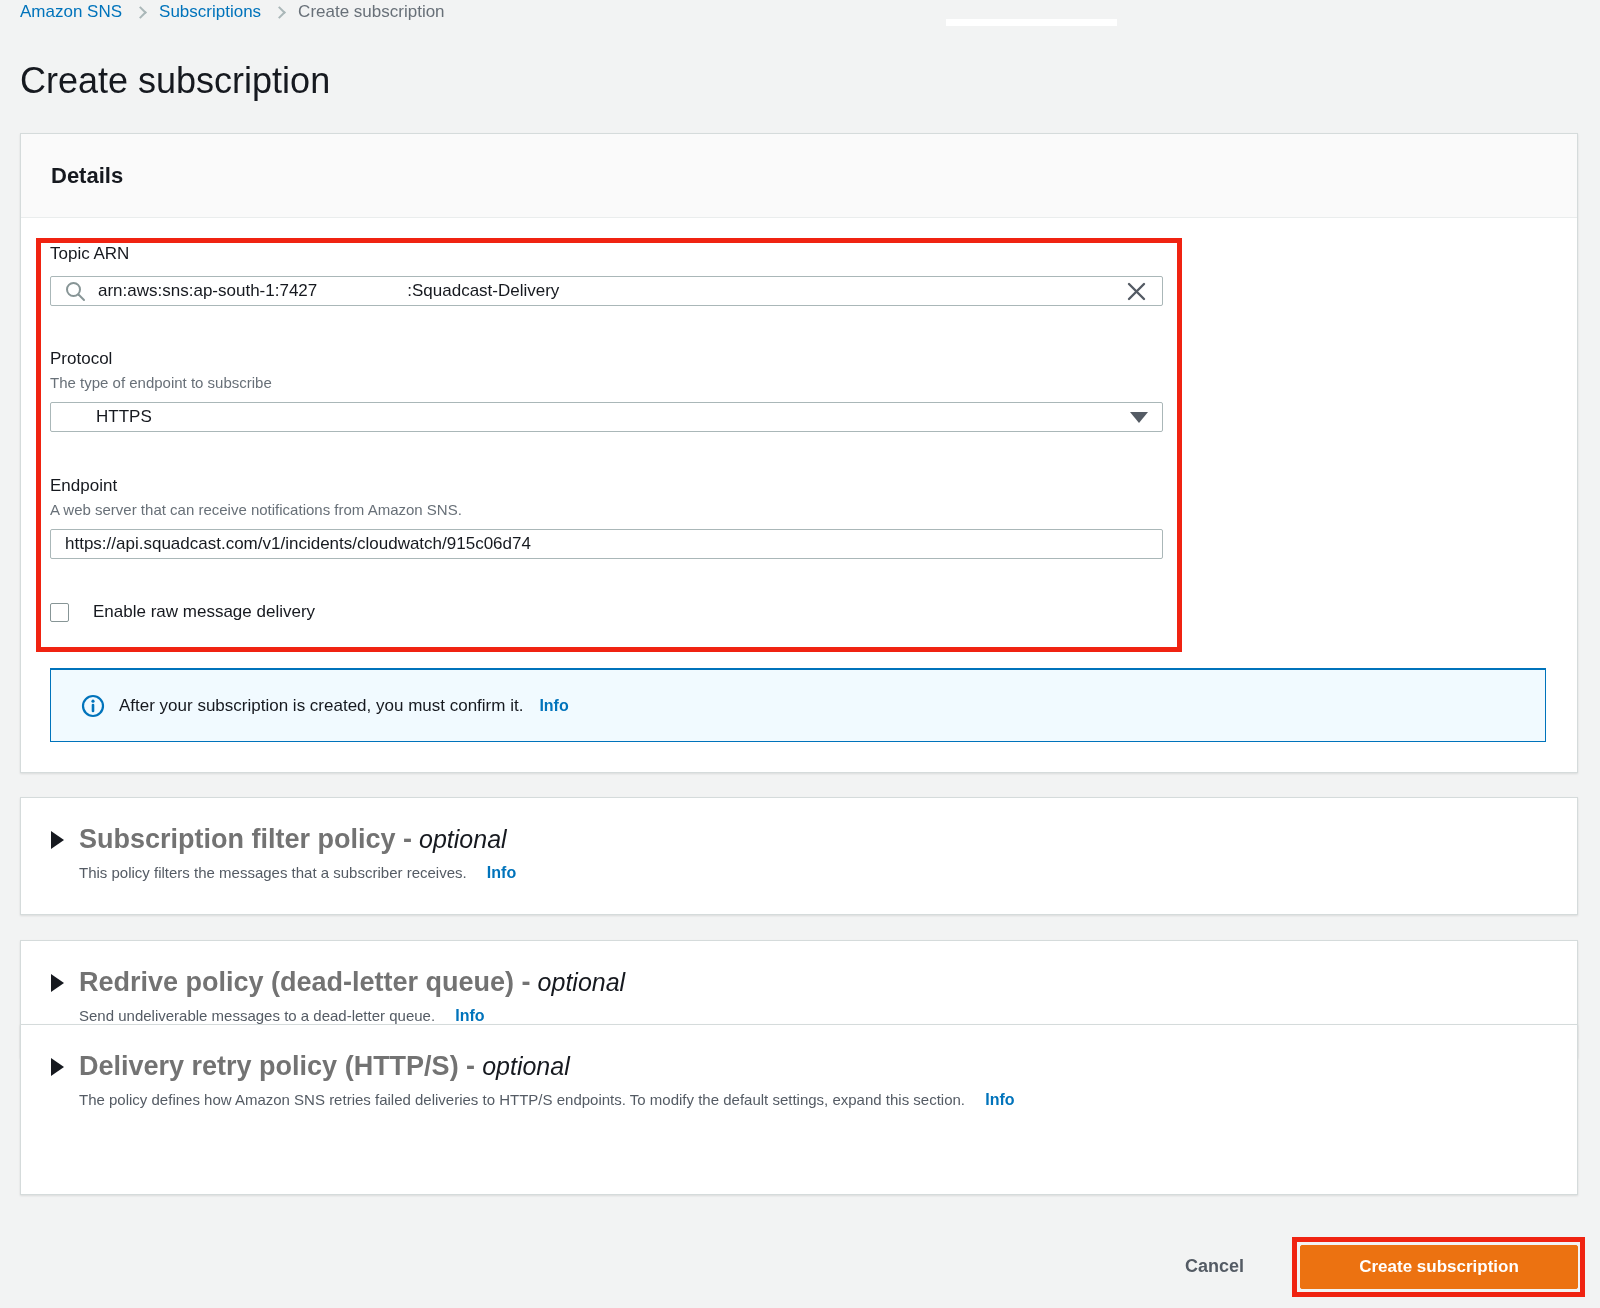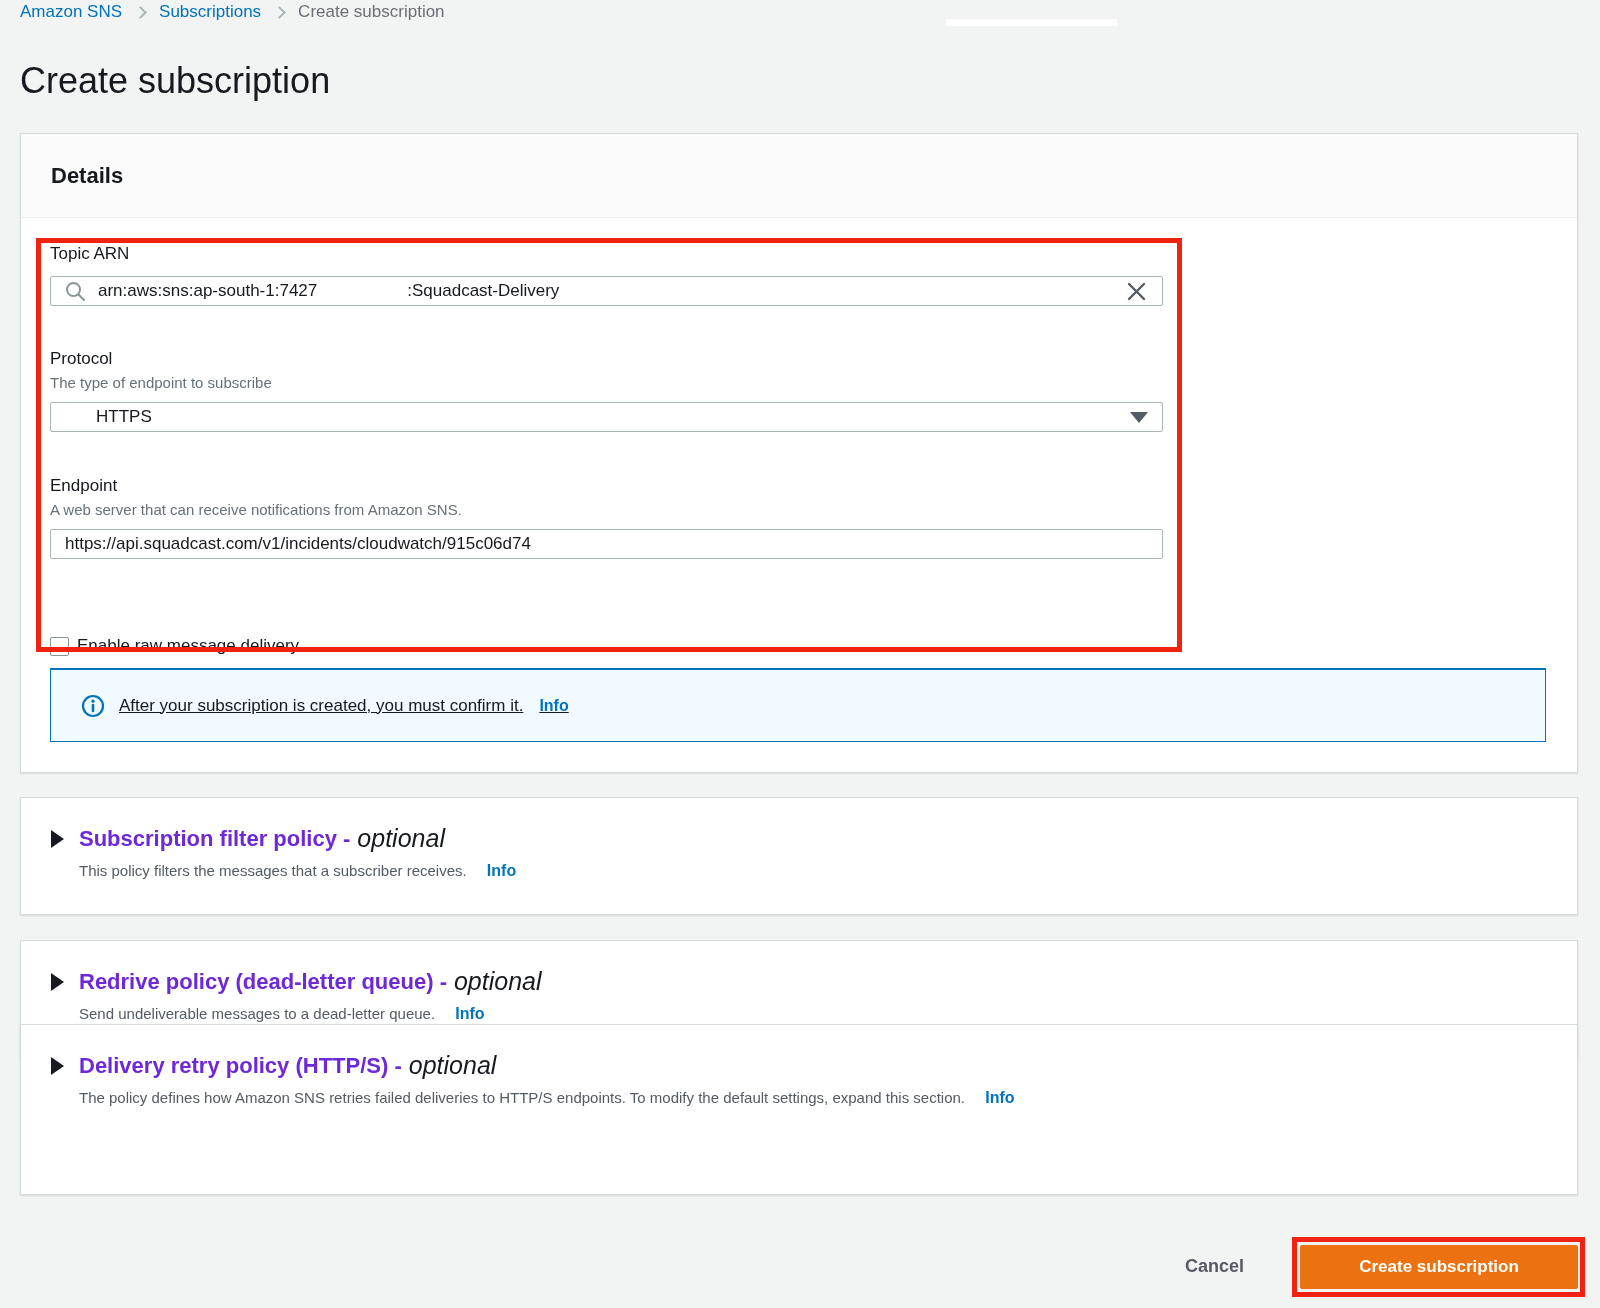--- a/index.html
+++ b/index.html
@@ -75,37 +75,37 @@
   .search-icon { margin-right: 12px; flex: 0 0 auto; }
   .clear-btn { cursor: pointer; flex: 0 0 auto; display:flex; align-items:center; }
   .caret-down {
     width: 0; height: 0; margin-left: auto;
     border-left: 9px solid transparent;
     border-right: 9px solid transparent;
     border-top: 11px solid #545b64;
   }
 
   .checkbox-row {
-    position: absolute; left: 50px; top: 636px;
-    display: flex; align-items: center; gap: 8px;
+    position: absolute; left: 50px; top: 602px;
+    display: flex; align-items: center; gap: 24px;
   }
   .checkbox {
     width: 19px; height: 19px;
     border: 1px solid #879596; border-radius: 2px; background: #fff;
     cursor: pointer;
   }
   .checkbox-label { font-size: 17px; color: #16191f; }
 
   
   .alert {
     position: absolute; left: 50px; top: 668px;
     width: 1496px; height: 74px;
     background: #f1faff;
     border: 1px solid #0073bb; border-top-width: 2px;
-    display: flex; align-items: center; padding-left: 30px; text-decoration: underline;
+    display: flex; align-items: center; padding-left: 30px;
   }
   .alert-text { font-size: 17px; color: #16191f; margin-left: 14px; }
   .info-link {
     color: #0073bb; font-weight: 700; font-size: 16px;
     margin-left: 16px; cursor: pointer; white-space: nowrap;
   }
 
   
   .section-card { padding: 26px 30px 0 30px; }
   .section-filter  { top: 797px;  height: 118px; }
@@ -113,21 +113,21 @@
   .section-retry   { top: 1024px; height: 171px; }
   .section-header-row {
     display: flex; align-items: center; gap: 15px; cursor: pointer;
   }
   .expand-arrow {
     width: 0; height: 0; flex: 0 0 auto;
     border-top: 9px solid transparent;
     border-bottom: 9px solid transparent;
     border-left: 13px solid #16191f;
   }
-  .section-title { font-size: 22px; font-weight: 700; color: #6d28d9; }
+  .section-title { font-size: 27px; font-weight: 700; color: #737373; }
   .section-optional { font-size: 25px; font-style: italic; font-weight: 400; color: #16191f; margin-left: 6px; }
   .section-desc-row { margin-left: 28px; margin-top: 9px; font-size: 15px; color: #545b64; }
 
   
   .annotation-box {
     position: absolute; border: 5px solid #f02311;
     pointer-events: none; z-index: 20; background: transparent;
   }
   .annotation-form   { left: 36px;  top: 238px;  width: 1146px; height: 414px; }
   .annotation-submit { left: 1292px; top: 1237px; width: 293px;  height: 60px; }

